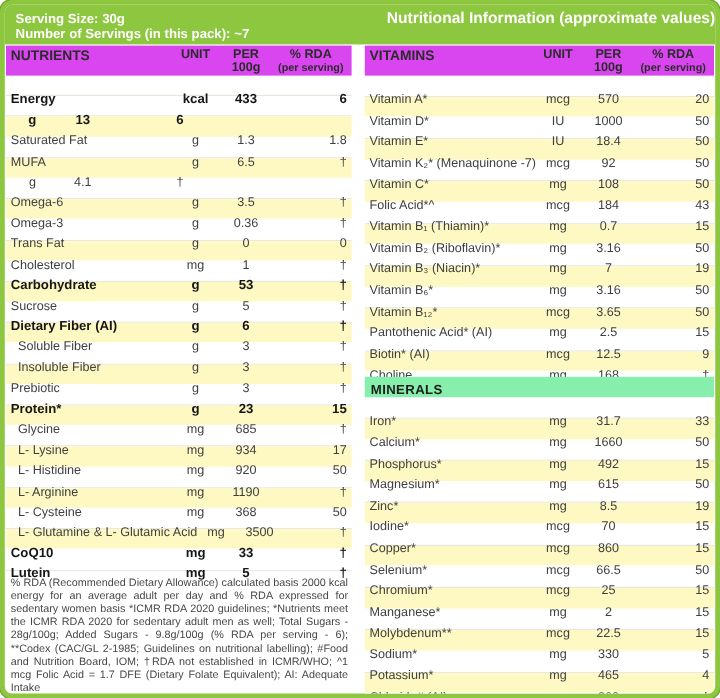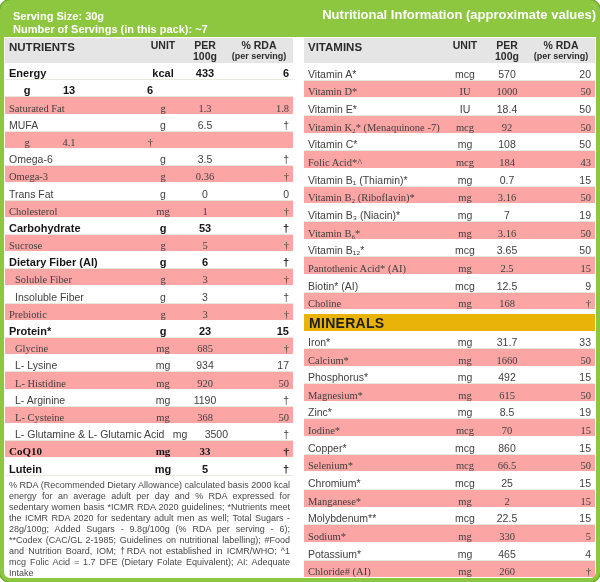--- a/index.html
+++ b/index.html
@@ -21,50 +21,50 @@
   }
   .serve { position:absolute; left:9px; top:6px; font-size:11px; font-weight:bold; line-height:13px; white-space:nowrap; }
 
   
   .cols { display:flex; gap:11px; padding:1px 1px 0 1px; height:541px; }
   .tablecol { display:flex; flex-direction:column; }
   .tablecol.left  { width:288px; }
   .tablecol.right { flex:1; }
 
   .thead {
-    background:#e5e5e5; height:25px; flex:0 0 25px;
+    background:#d946ef; height:25px; flex:0 0 25px;
     display:flex; align-items:flex-start; padding:2px 2px 0 4px;
     color:#2b2b2b; font-weight:bold;
   }
   .thead .col-name { font-size:11.5px; padding-top:1px; }
   .h2line { display:block; text-align:center; }
   .l1 { display:block; font-size:10.5px; line-height:11px; }
   .l2 { display:block; font-size:9px;   line-height:10px; }
 
   .col-name { flex:1; text-align:left; }
   .col-unit { width:36px; text-align:center; }
   .col-per  { width:48px; text-align:center; }
   .col-rda  { width:62px; text-align:right; padding-right:2px; }
   .thead .col-rda, .thead .col-per { text-align:center; }
 
   .row {
-    display:flex; align-items:flex-end; padding:14px 2px 0 4px;
+    display:flex; align-items:flex-start; padding:14px 2px 0 4px;
     font-size:10.5px; color:#3f3f3f; border-bottom:1px solid #e9e8df;
     white-space:nowrap;
   }
   .left  .row { height:17.2px; flex:0 0 17.2px; }
   .right .row { height:17.67px; flex:0 0 17.67px; }
-  .row.shade { background:#fca5a5; border-bottom:1px solid #fff;font-family:Liberation Serif, serif; }
+  .row.shade { background:#fef9c3; border-bottom:1px solid #fff; }
   .row.bold  { font-weight:bold; color:#161616; font-size:11px; }
   .col-name.indent { padding-left:6px; }
 
   .section-band {
-    margin-top:4px; height:17px; flex:0 0 17px; background:#eab308;
-    display:flex; align-items:center; padding-left:5px;
-    font-size:14px; font-weight:bold; color:#1d1d1d; letter-spacing:0.3px;
+    margin-top:4px; height:17px; flex:0 0 17px; background:#86efac;
+    display:flex; align-items:flex-end; padding-left:5px;
+    font-size:11px; font-weight:bold; color:#1d1d1d; letter-spacing:0.3px;
   }
 
   .footnote {
     margin:4px 3px 0 4px; font-size:9px; line-height:11.1px;
     color:#474747; text-align:justify;
   }
 </style>
 </head>
 <body>
 

